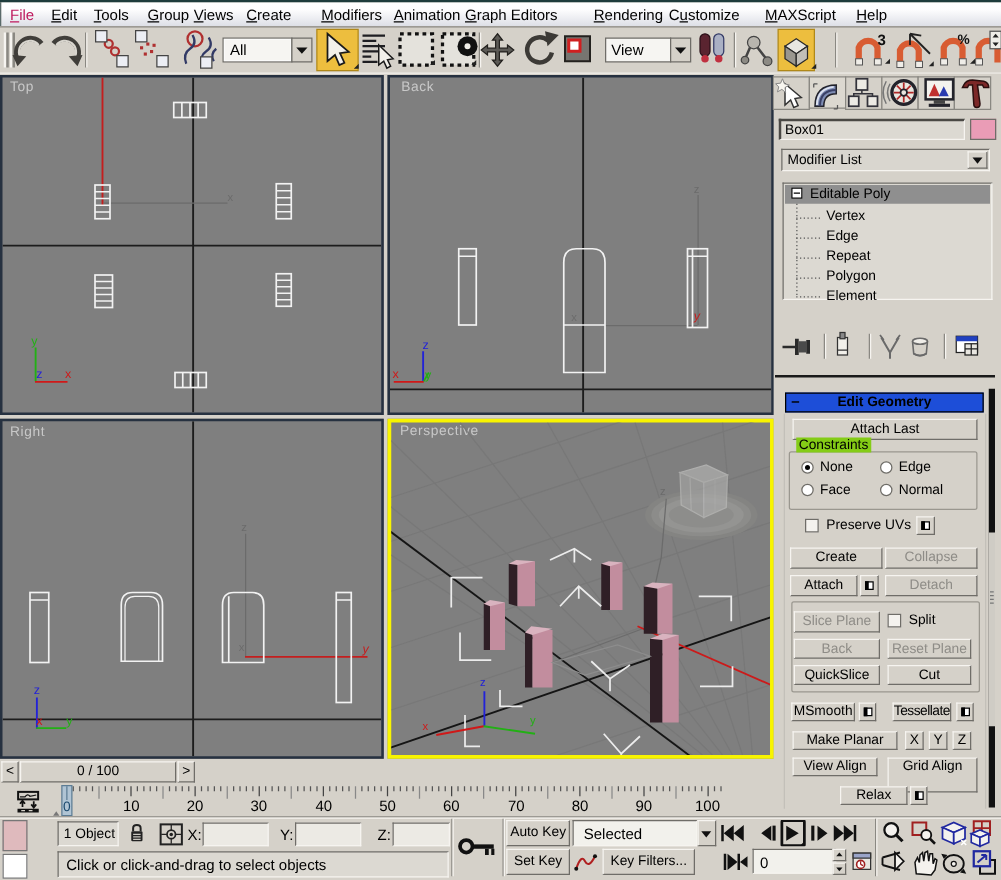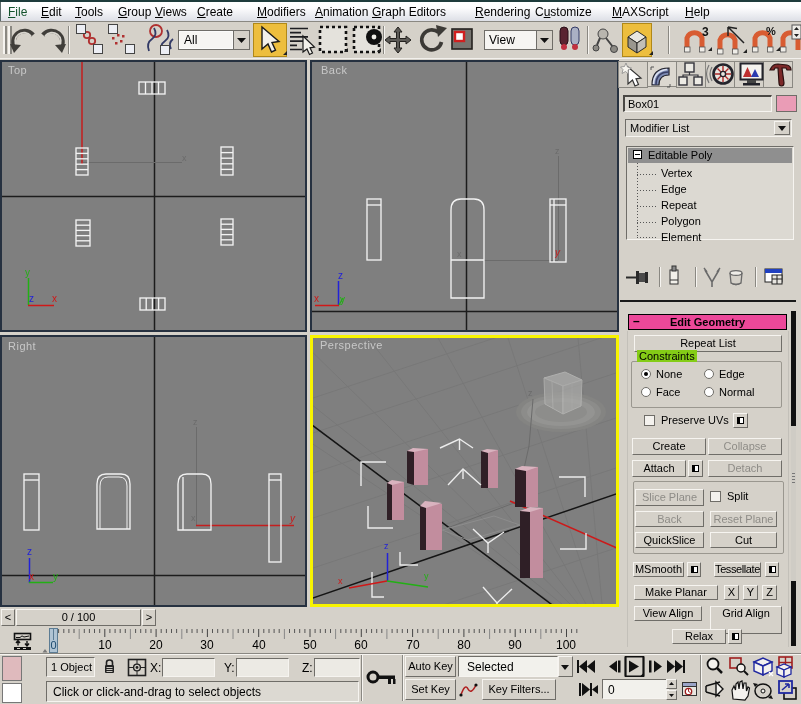--- a/index.html
+++ b/index.html
@@ -11,21 +11,21 @@
 .lab{position:absolute;font-size:11px;color:#000;white-space:nowrap}
 .vlab{position:absolute;font-size:11px;color:#c8c8c8;letter-spacing:0.5px}
 svg{position:absolute;display:block}
 </style></head>
 <body>
 <div id="root">
 
 <div class="a" style="left:0;top:0;width:801px;height:2px;background:#1e3c3c"></div>
 
 <div class="a" style="left:0;top:2px;width:801px;height:19px;background:linear-gradient(#ffffff,#fdfdfe 30%,#dddfe6);border-left:1px solid #5a6a6a"></div>
-<div class="a" style="left:8px;top:5px;font-size:12px;color:#14532d"><span style="text-decoration:underline">F</span>ile</div>
+<div class="a" style="left:8px;top:5px;font-size:12px;color:#be185d"><span style="text-decoration:underline">F</span>ile</div>
 <div class="a" style="left:41px;top:5px;font-size:12px;color:#000"><span style="text-decoration:underline">E</span>dit</div>
 <div class="a" style="left:75px;top:5px;font-size:12px;color:#000"><span style="text-decoration:underline">T</span>ools</div>
 <div class="a" style="left:118px;top:5px;font-size:12px;color:#000"><span style="text-decoration:underline">G</span>roup</div>
 <div class="a" style="left:155px;top:5px;font-size:12px;color:#000"><span style="text-decoration:underline">V</span>iews</div>
 <div class="a" style="left:197px;top:5px;font-size:12px;color:#000"><span style="text-decoration:underline">C</span>reate</div>
 <div class="a" style="left:257px;top:5px;font-size:12px;color:#000000"><span style="text-decoration:underline">M</span>odifiers</div>
 <div class="a" style="left:315px;top:5px;font-size:12px;color:#000"><span style="text-decoration:underline">A</span>nimation</div>
 <div class="a" style="left:372px;top:5px;font-size:12px;color:#000"><span style="text-decoration:underline">G</span>raph Editors</div>
 <div class="a" style="left:475px;top:5px;font-size:12px;color:#000"><span style="text-decoration:underline">R</span>endering</div>
 <div class="a" style="left:535px;top:5px;font-size:12px;color:#000">C<span style="text-decoration:underline">u</span>stomize</div>
@@ -461,24 +461,24 @@
 
 <rect x="145" y="7" width="17" height="13" fill="#fff" stroke="#222"></rect>
         <rect x="145" y="7" width="17" height="4" fill="#2040c0"></rect>
 <rect x="152" y="13" width="10" height="9" fill="#e8e6e0" stroke="#222"></rect>
         <line x1="152" y1="17" x2="162" y2="17" stroke="#222"></line>
         <line x1="157" y1="13" x2="157" y2="22" stroke="#222"></line>
 </g>
     </svg>
 <div class="a" style="left:620px;top:300px;width:176px;height:2px;background:#1a1a1a"></div>
 
-<div class="a" style="left:628px;top:314px;width:159px;height:16px;background:#ec4899;border:1px solid #000;font-size:11px;font-weight:bold;text-align:center;line-height:14px">Edit Geometry</div>
+<div class="a" style="left:628px;top:314px;width:159px;height:16px;background:#1d4ed8;border:1px solid #000;font-size:11px;font-weight:bold;text-align:center;line-height:14px">Edit Geometry</div>
 <div class="a" style="left:633px;top:314px;width:10px;height:14px;font-size:12px;font-weight:bold;line-height:14px">–</div>
 <div class="a" style="left:627px;top:331px;width:162px;height:316px;border-left:1px solid #c3c0b9;border-right:1px solid #c3c0b9"></div>
-<div class="b" style="left:634px;top:335px;width:148px;height:17px">Repeat List</div>
+<div class="b" style="left:634px;top:335px;width:148px;height:17px">Attach Last</div>
 <div class="a" style="left:631px;top:361px;width:151px;height:47px;border:1px solid #9a978f;border-radius:2px"></div>
 <div class="lab" style="left:637px;top:350px;background:#84cc16;padding:0 2px">Constraints</div>
 <div class="a" style="left:641px;top:369px;width:10px;height:10px;border-radius:50%;background:#fff;border:1px solid #6f6d68"></div>
     <div class="a" style="left:644px;top:372px;width:4px;height:4px;border-radius:50%;background:#000"></div>
 <div class="a" style="left:704px;top:369px;width:10px;height:10px;border-radius:50%;background:#fff;border:1px solid #6f6d68"></div>
 <div class="a" style="left:641px;top:387px;width:10px;height:10px;border-radius:50%;background:#fff;border:1px solid #6f6d68"></div>
 <div class="a" style="left:704px;top:387px;width:10px;height:10px;border-radius:50%;background:#fff;border:1px solid #6f6d68"></div>
 
 <div class="lab" style="left:656px;top:368px">None</div>
 <div class="lab" style="left:719px;top:368px">Edge</div>

